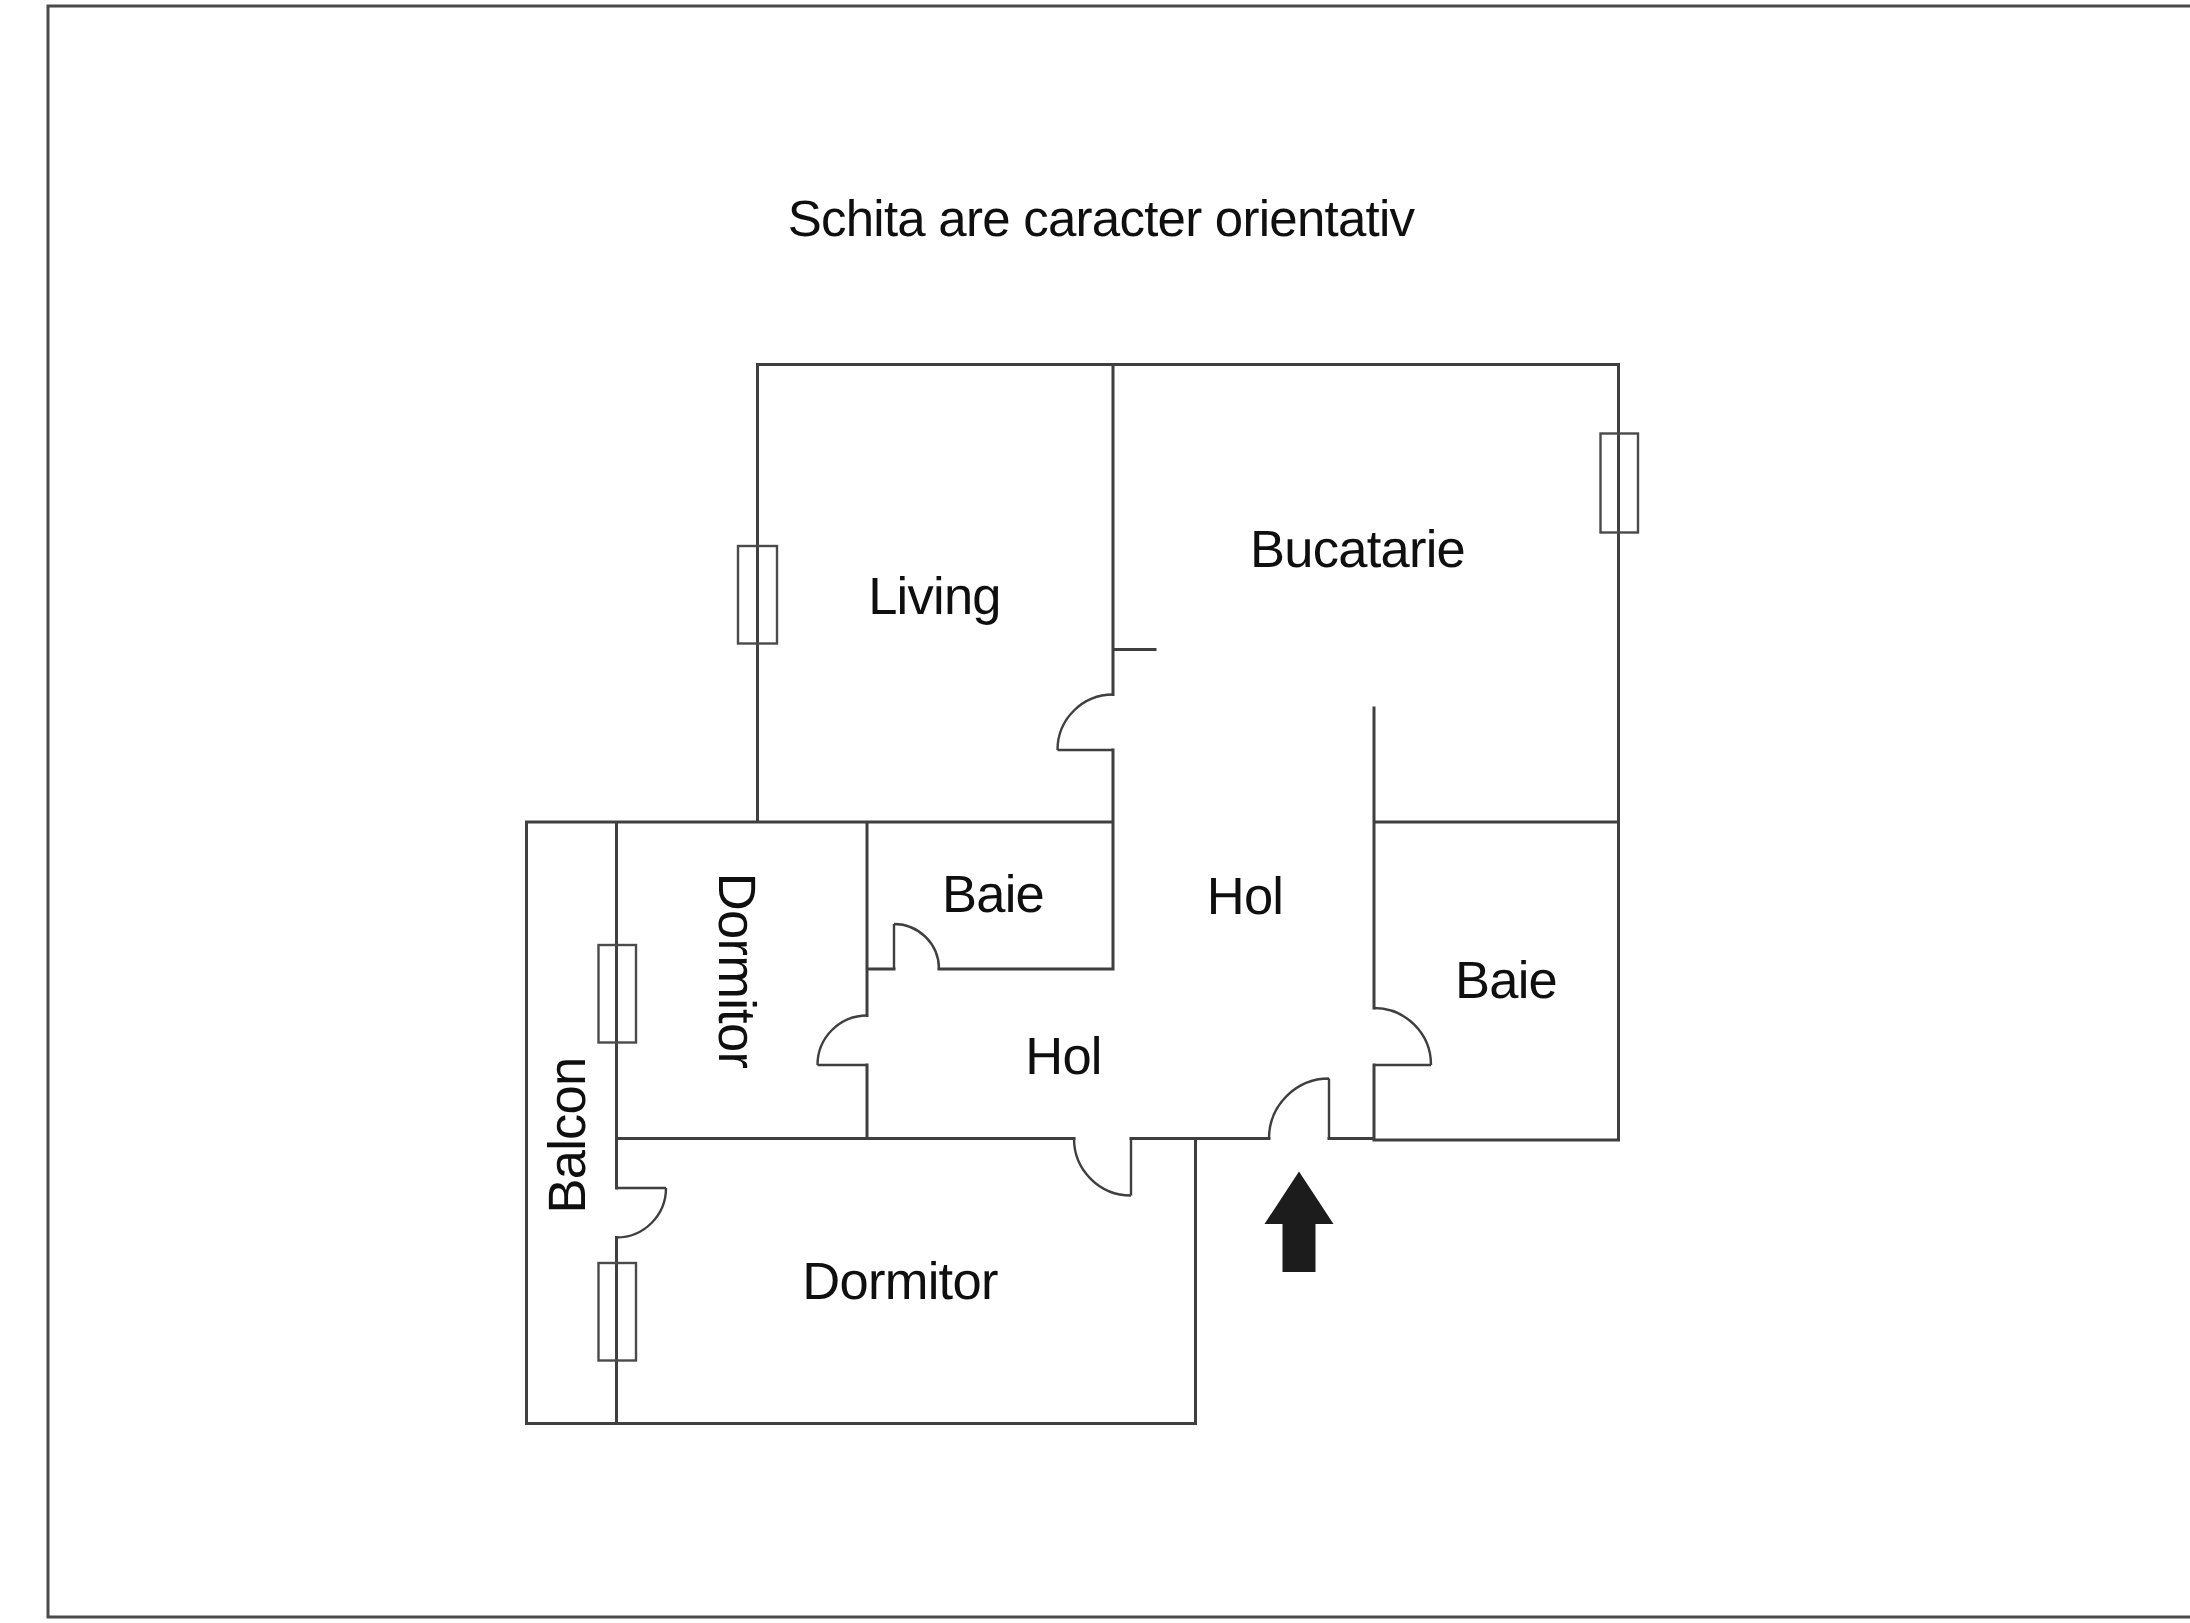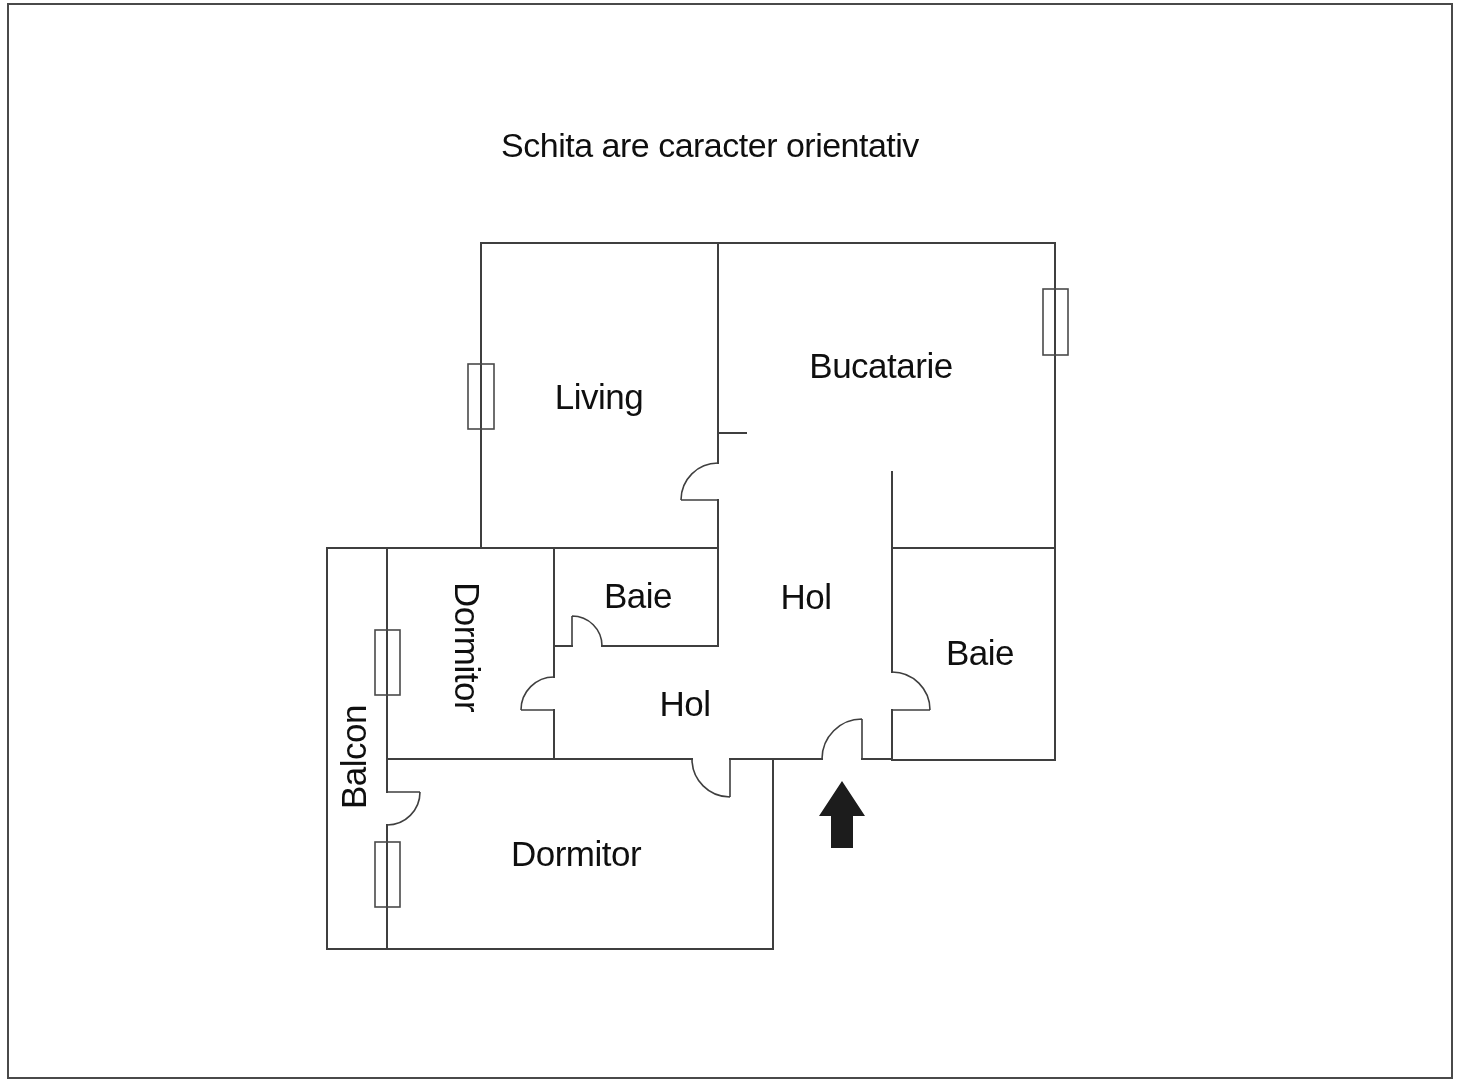--- a/index.html
+++ b/index.html
@@ -1,16 +1,16 @@
 <!DOCTYPE html>
 <html><head>
 <meta charset="utf-8">
 <style>
   html,body{margin:0;padding:0;background:#fff;}
-  .page{position:relative;width:1224px;height:1082px;background:#fff;}
+  .page{position:relative;width:1224px;height:1082px;background:#fff;margin-left:24px;}
   svg{display:block;}
   .plan-text{font-family:"Liberation Sans",sans-serif;letter-spacing:-0.5px;}
   .title-text{font-size:34px;}
   .room-text{font-size:35px;}
 </style>
 </head>
 <body>
 
 <div class="page">
   <svg width="1460" height="1082" viewBox="0 0 1460 1082">

